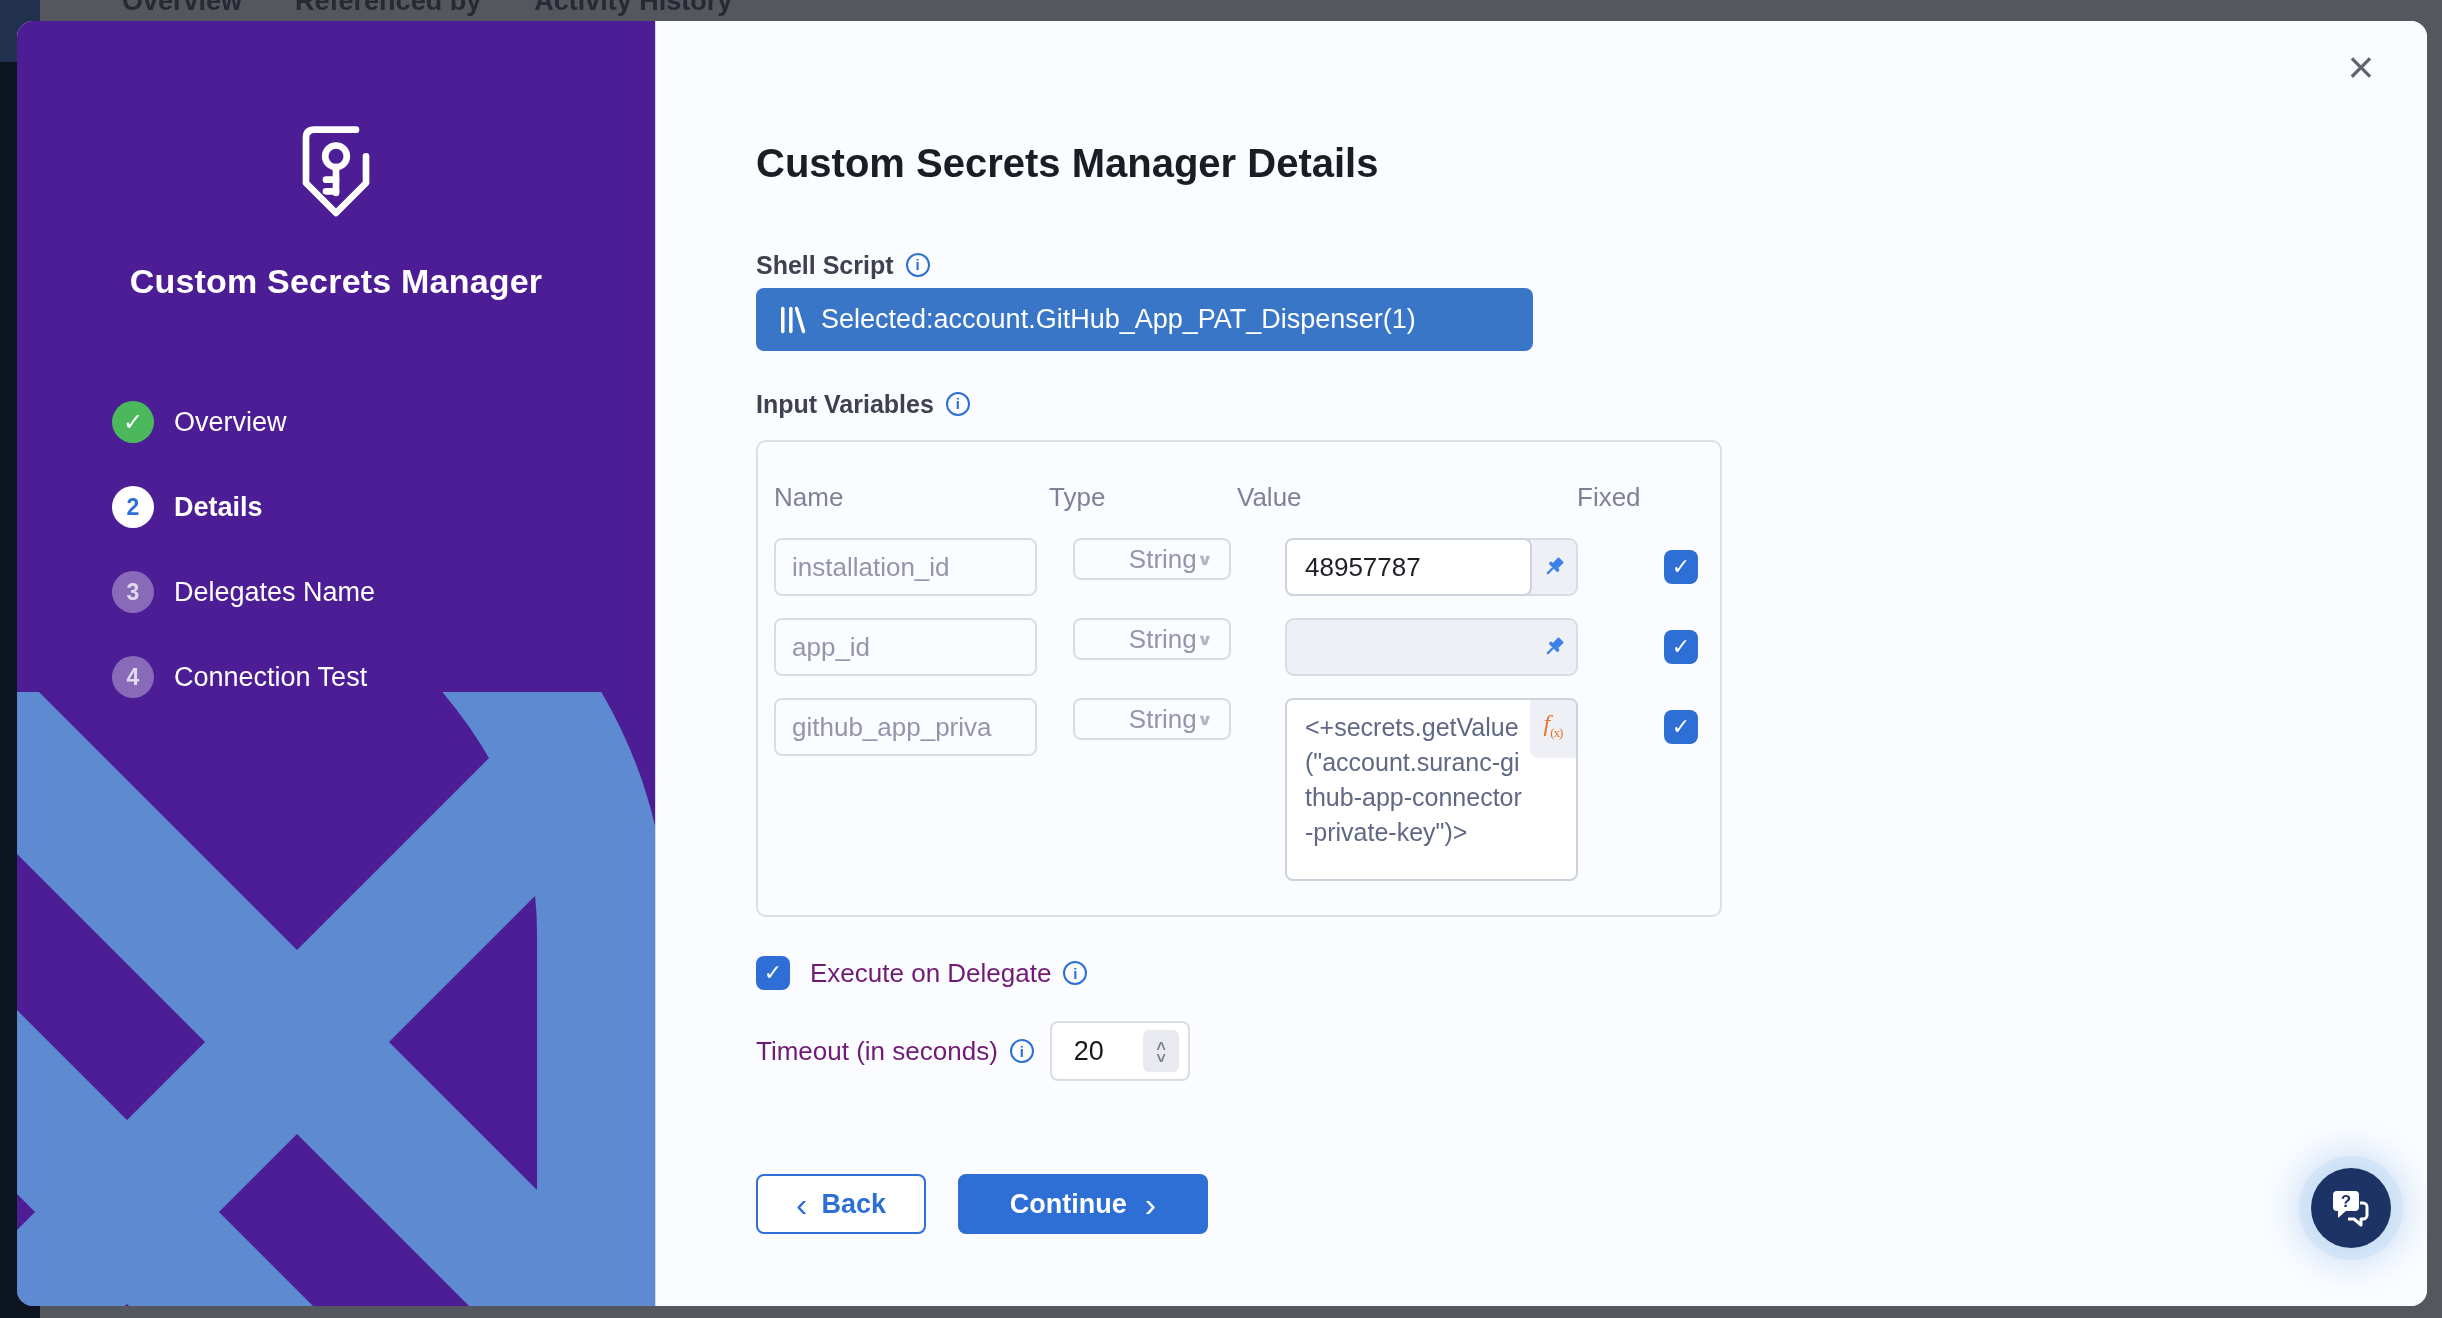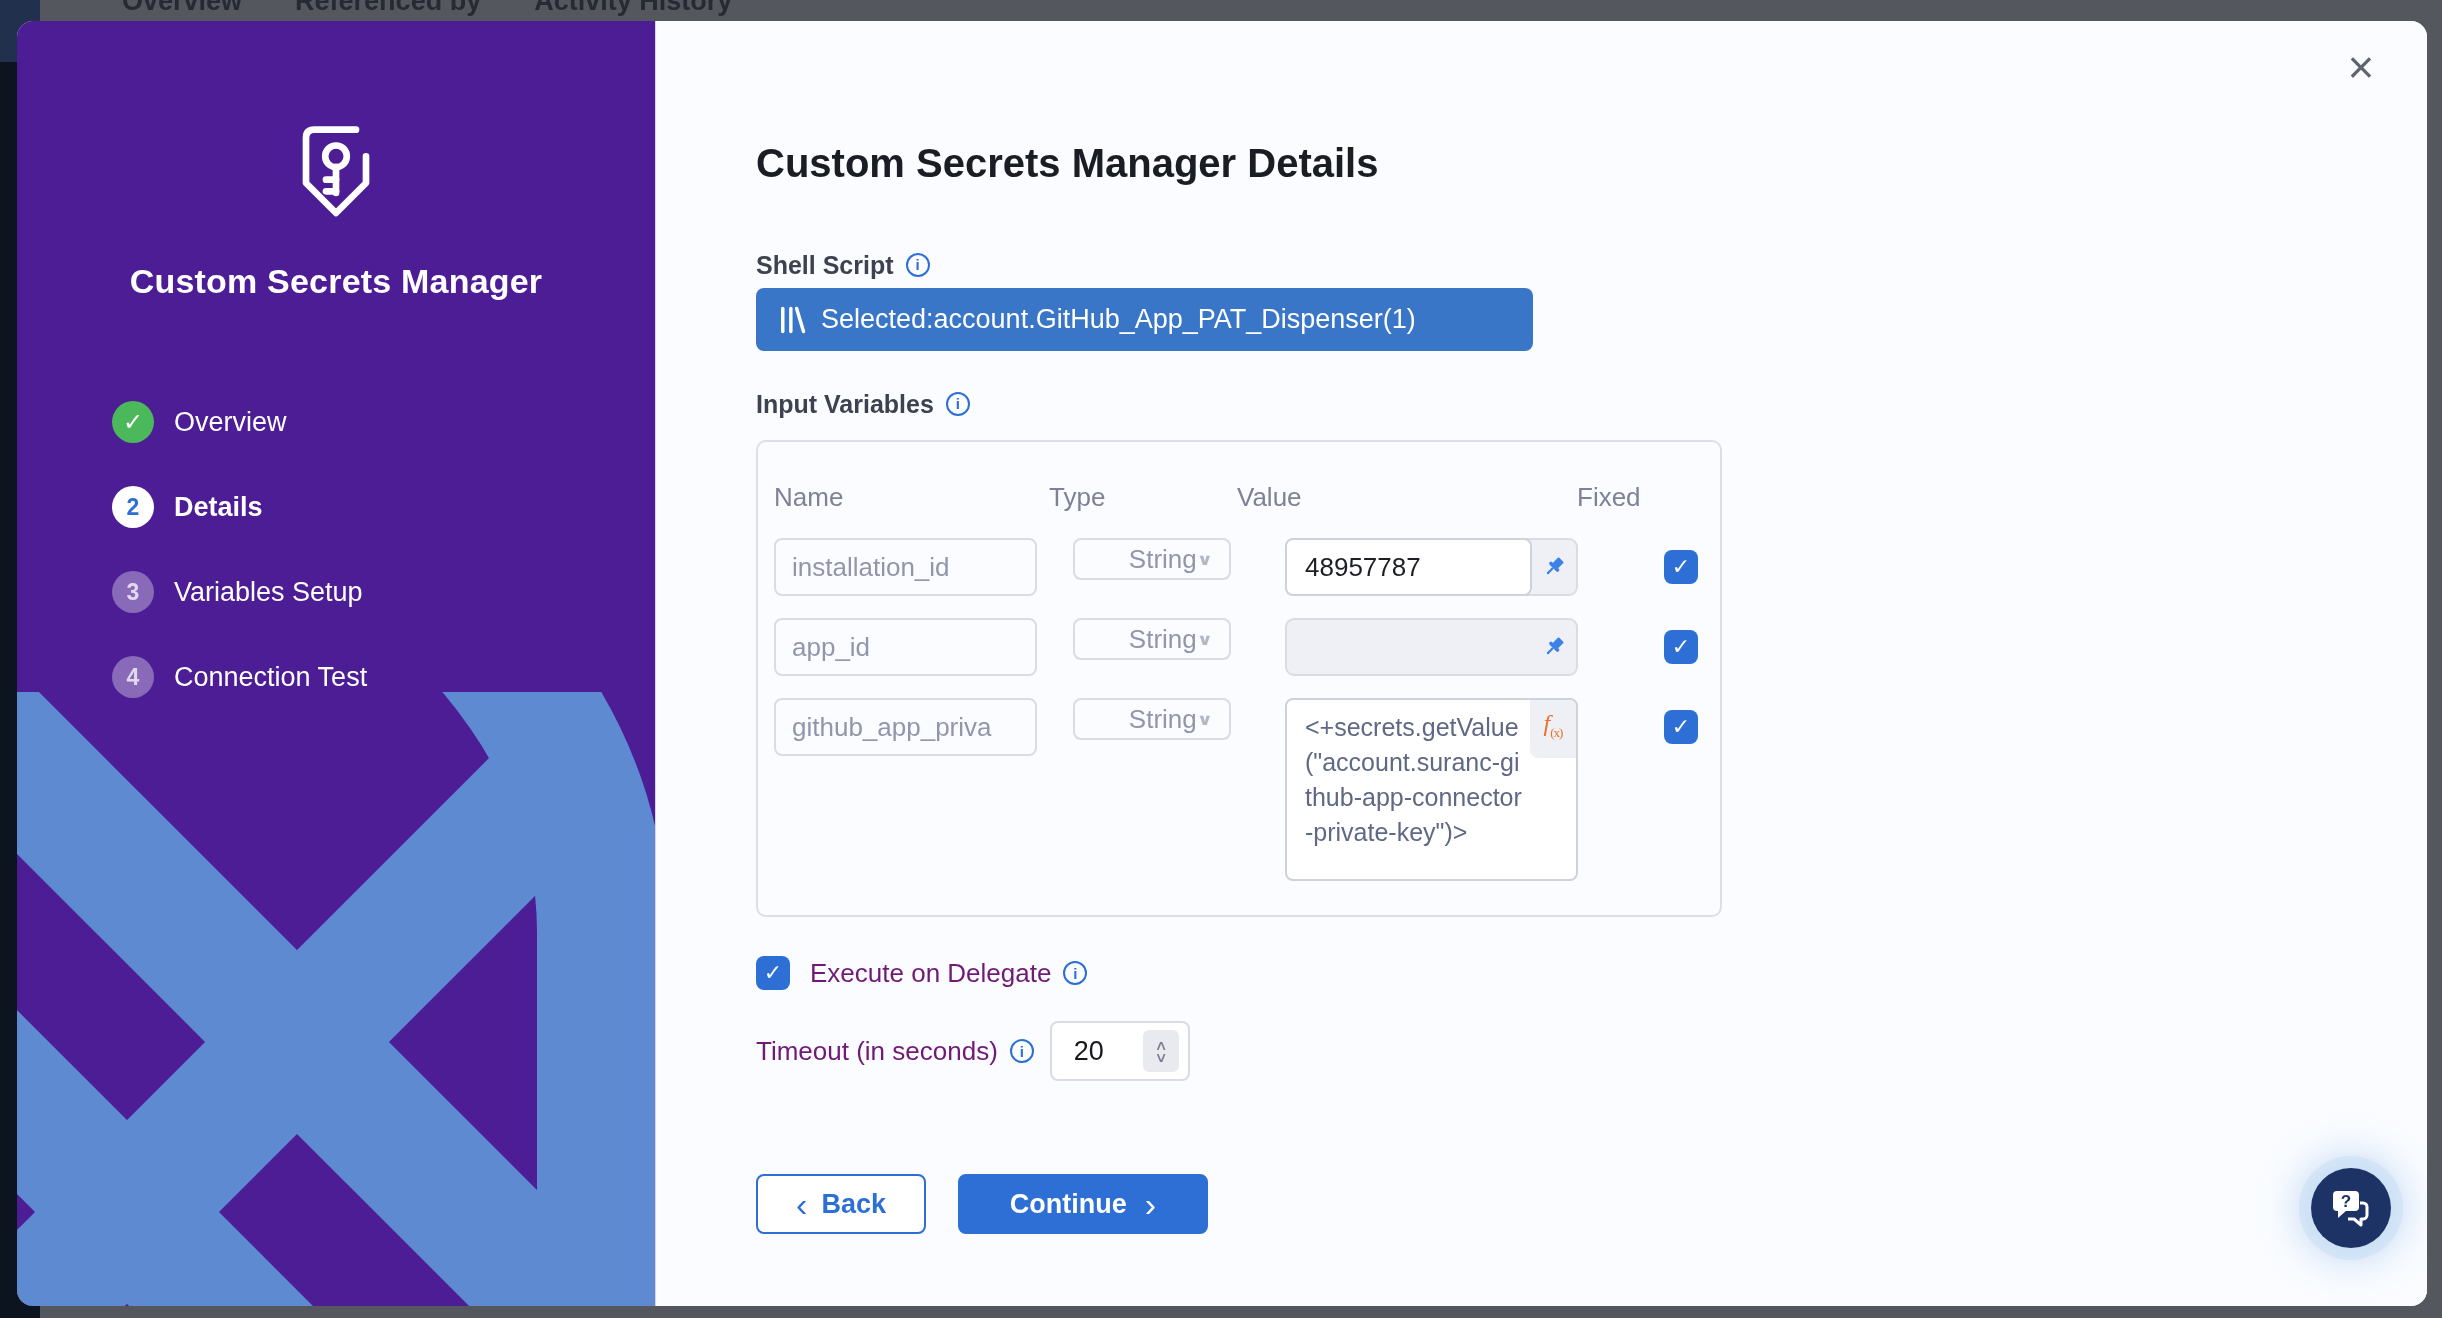--- a/index.html
+++ b/index.html
@@ -171,21 +171,21 @@
       <div class="step">
         <span class="step-circle done">✓</span>
         <span class="step-label">Overview</span>
       </div>
       <div class="step active">
         <span class="step-circle active">2</span>
         <span class="step-label">Details</span>
       </div>
       <div class="step">
         <span class="step-circle todo">3</span>
-        <span class="step-label">Variables Setup</span>
+        <span class="step-label">Delegates Name</span>
       </div>
       <div class="step">
         <span class="step-circle todo">4</span>
         <span class="step-label">Connection Test</span>
       </div>
     </div>
   </div>
 
   <div class="content">
 

